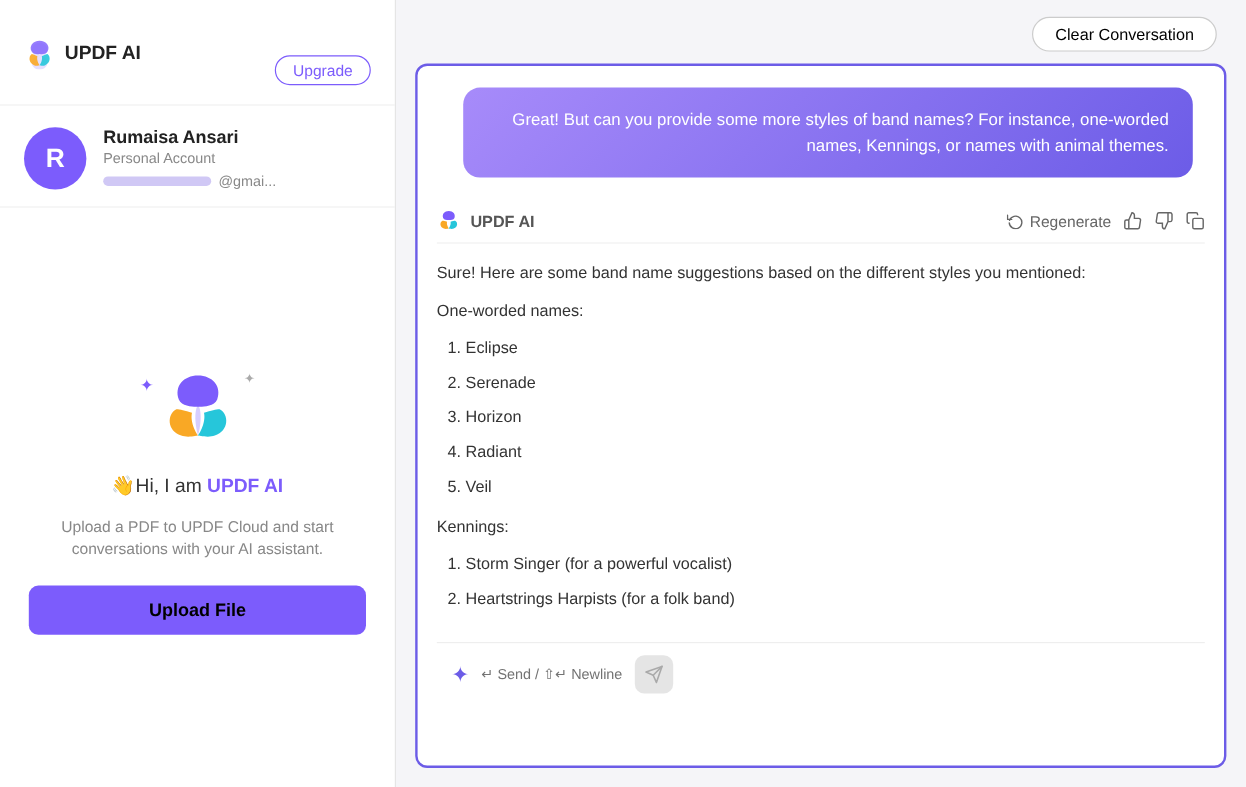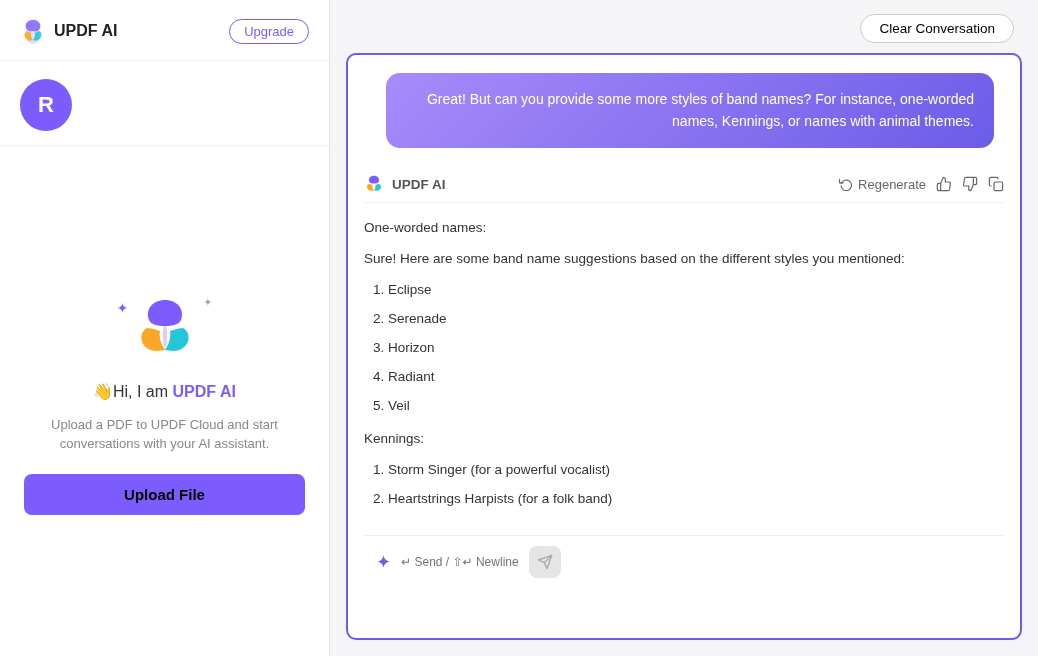--- a/index.html
+++ b/index.html
@@ -44,20 +44,21 @@
     }
 
     .upgrade-btn {
       border: 1.5px solid #7c5cfc;
       background: #fff;
       color: #7c5cfc;
       border-radius: 20px;
       padding: 4px 14px;
       font-size: 13px;
       cursor: pointer;
+      margin-top: 28px;
     }
 
     .user-card {
       display: flex;
       align-items: center;
       gap: 14px;
       padding: 18px 20px 14px 20px;
       border-bottom: 1px solid #f0f0f0;
     }
 
@@ -362,20 +363,28 @@
           </linearGradient>
         </defs>
       </svg>
       <span class="logo-text">UPDF AI</span>
     </div>
     <button class="upgrade-btn">Upgrade</button>
   </div>
 
   <div class="user-card">
     <div class="avatar">R</div>
+    <div class="user-info">
+      <span class="user-name">Rumaisa Ansari</span>
+      <span class="user-type">Personal Account</span>
+      <div class="user-email-bar">
+        <div class="email-line"></div>
+        <span class="email-text">@gmai...</span>
+      </div>
+    </div>
   </div>
 
   <div class="sidebar-middle">
     <div class="updf-logo-large">
       <span class="sparkle-left">✦</span>
 
       <svg width="68" height="68" viewBox="0 0 68 68" fill="none" xmlns="http://www.w3.org/2000/svg">
         <path d="M34 6 C22 6, 14 15, 18 26 C21 33, 34 32, 34 32 C34 32, 47 33, 50 26 C54 15, 46 6, 34 6Z" fill="#7c5cfc"></path>
         <path d="M16 34 C8 38, 8 52, 20 56 C25 58, 34 56, 34 56 C34 56, 27 46, 29 37 C23 35, 19 34, 16 34Z" fill="#f9a825"></path>
         <path d="M52 34 C60 38, 60 52, 48 56 C43 58, 34 56, 34 56 C34 56, 41 46, 39 37 C45 35, 49 34, 52 34Z" fill="#26c6da"></path>
@@ -437,22 +446,22 @@
         <button class="action-icon-btn">
           <svg width="16" height="16" viewBox="0 0 24 24" fill="none" stroke="#666" stroke-width="1.8">
             <rect x="9" y="9" width="13" height="13" rx="2" ry="2"></rect>
             <path d="M5 15H4a2 2 0 0 1-2-2V4a2 2 0 0 1 2-2h9a2 2 0 0 1 2 2v1"></path>
           </svg>
         </button>
       </div>
     </div>
 
     <div class="ai-response">
+      <p>Sure! Here are some band name suggestions based on the different styles you mentioned:</p>
       <p>One-worded names:</p>
-      <p>Sure! Here are some band name suggestions based on the different styles you mentioned:</p>
       <ol>
         <li>Eclipse</li>
         <li>Serenade</li>
         <li>Horizon</li>
         <li>Radiant</li>
         <li>Veil</li>
       </ol>
       <p>Kennings:</p>
       <ol>
         <li>Storm Singer (for a powerful vocalist)</li>

